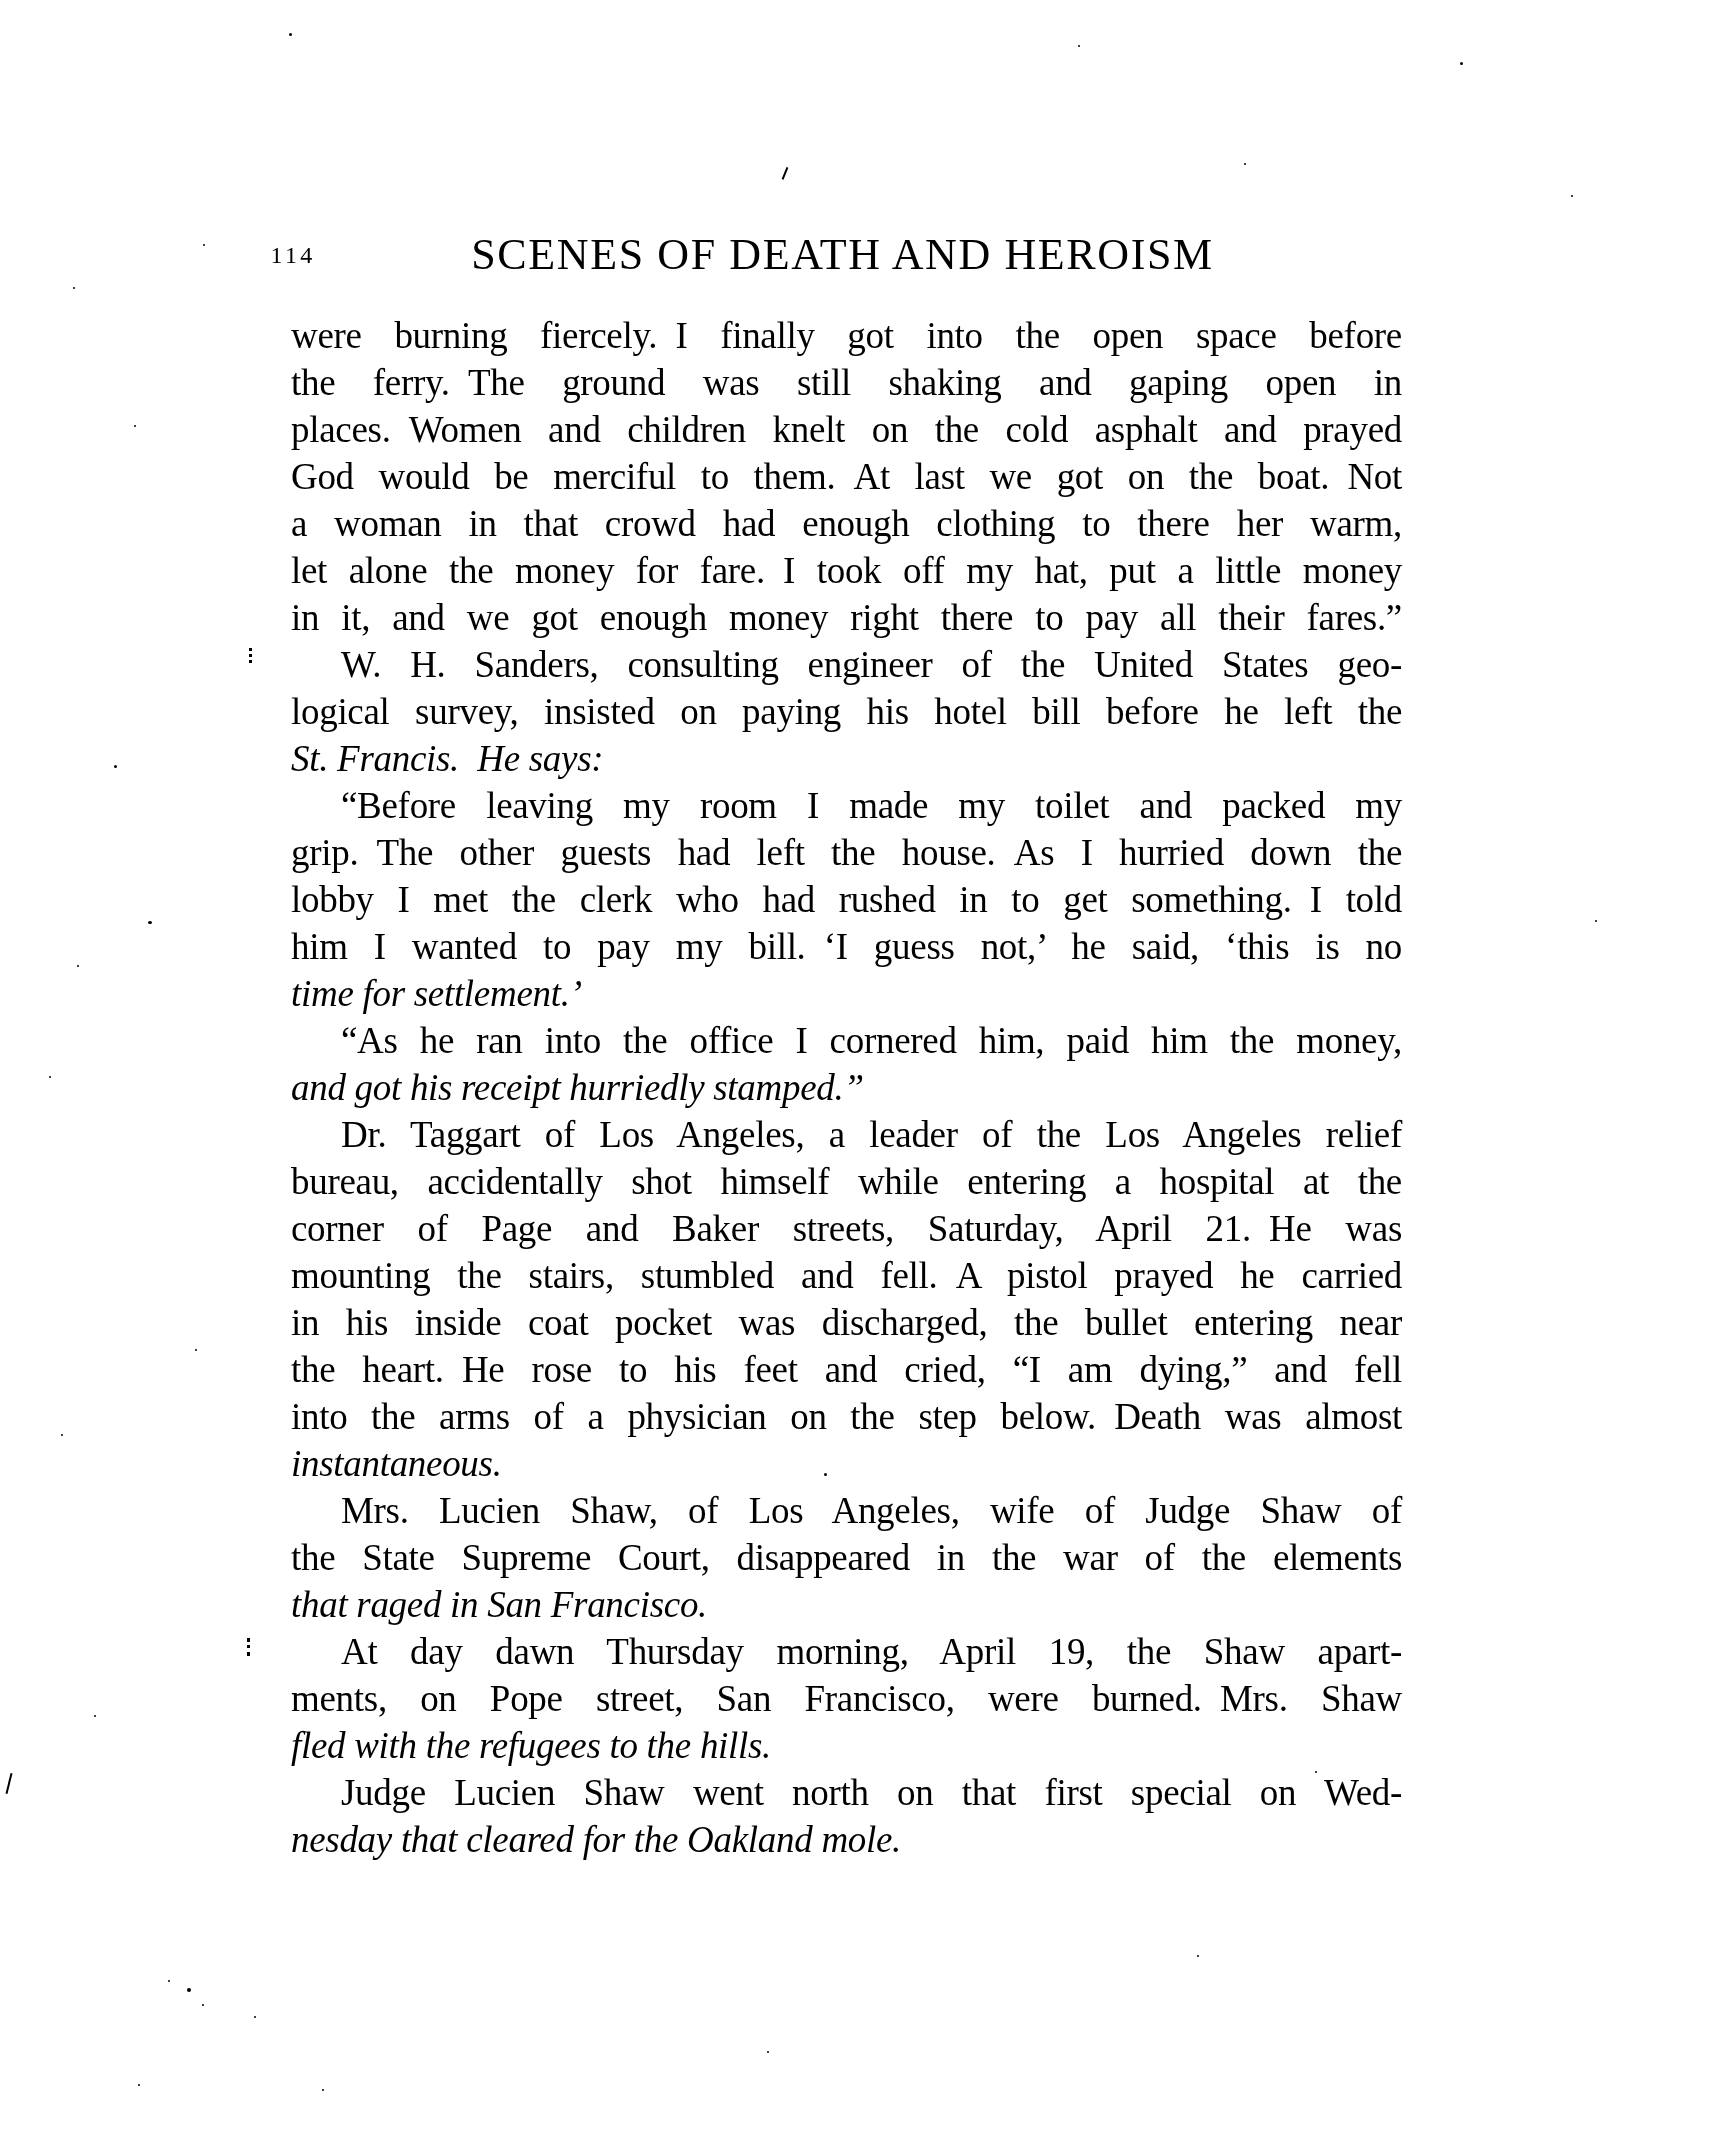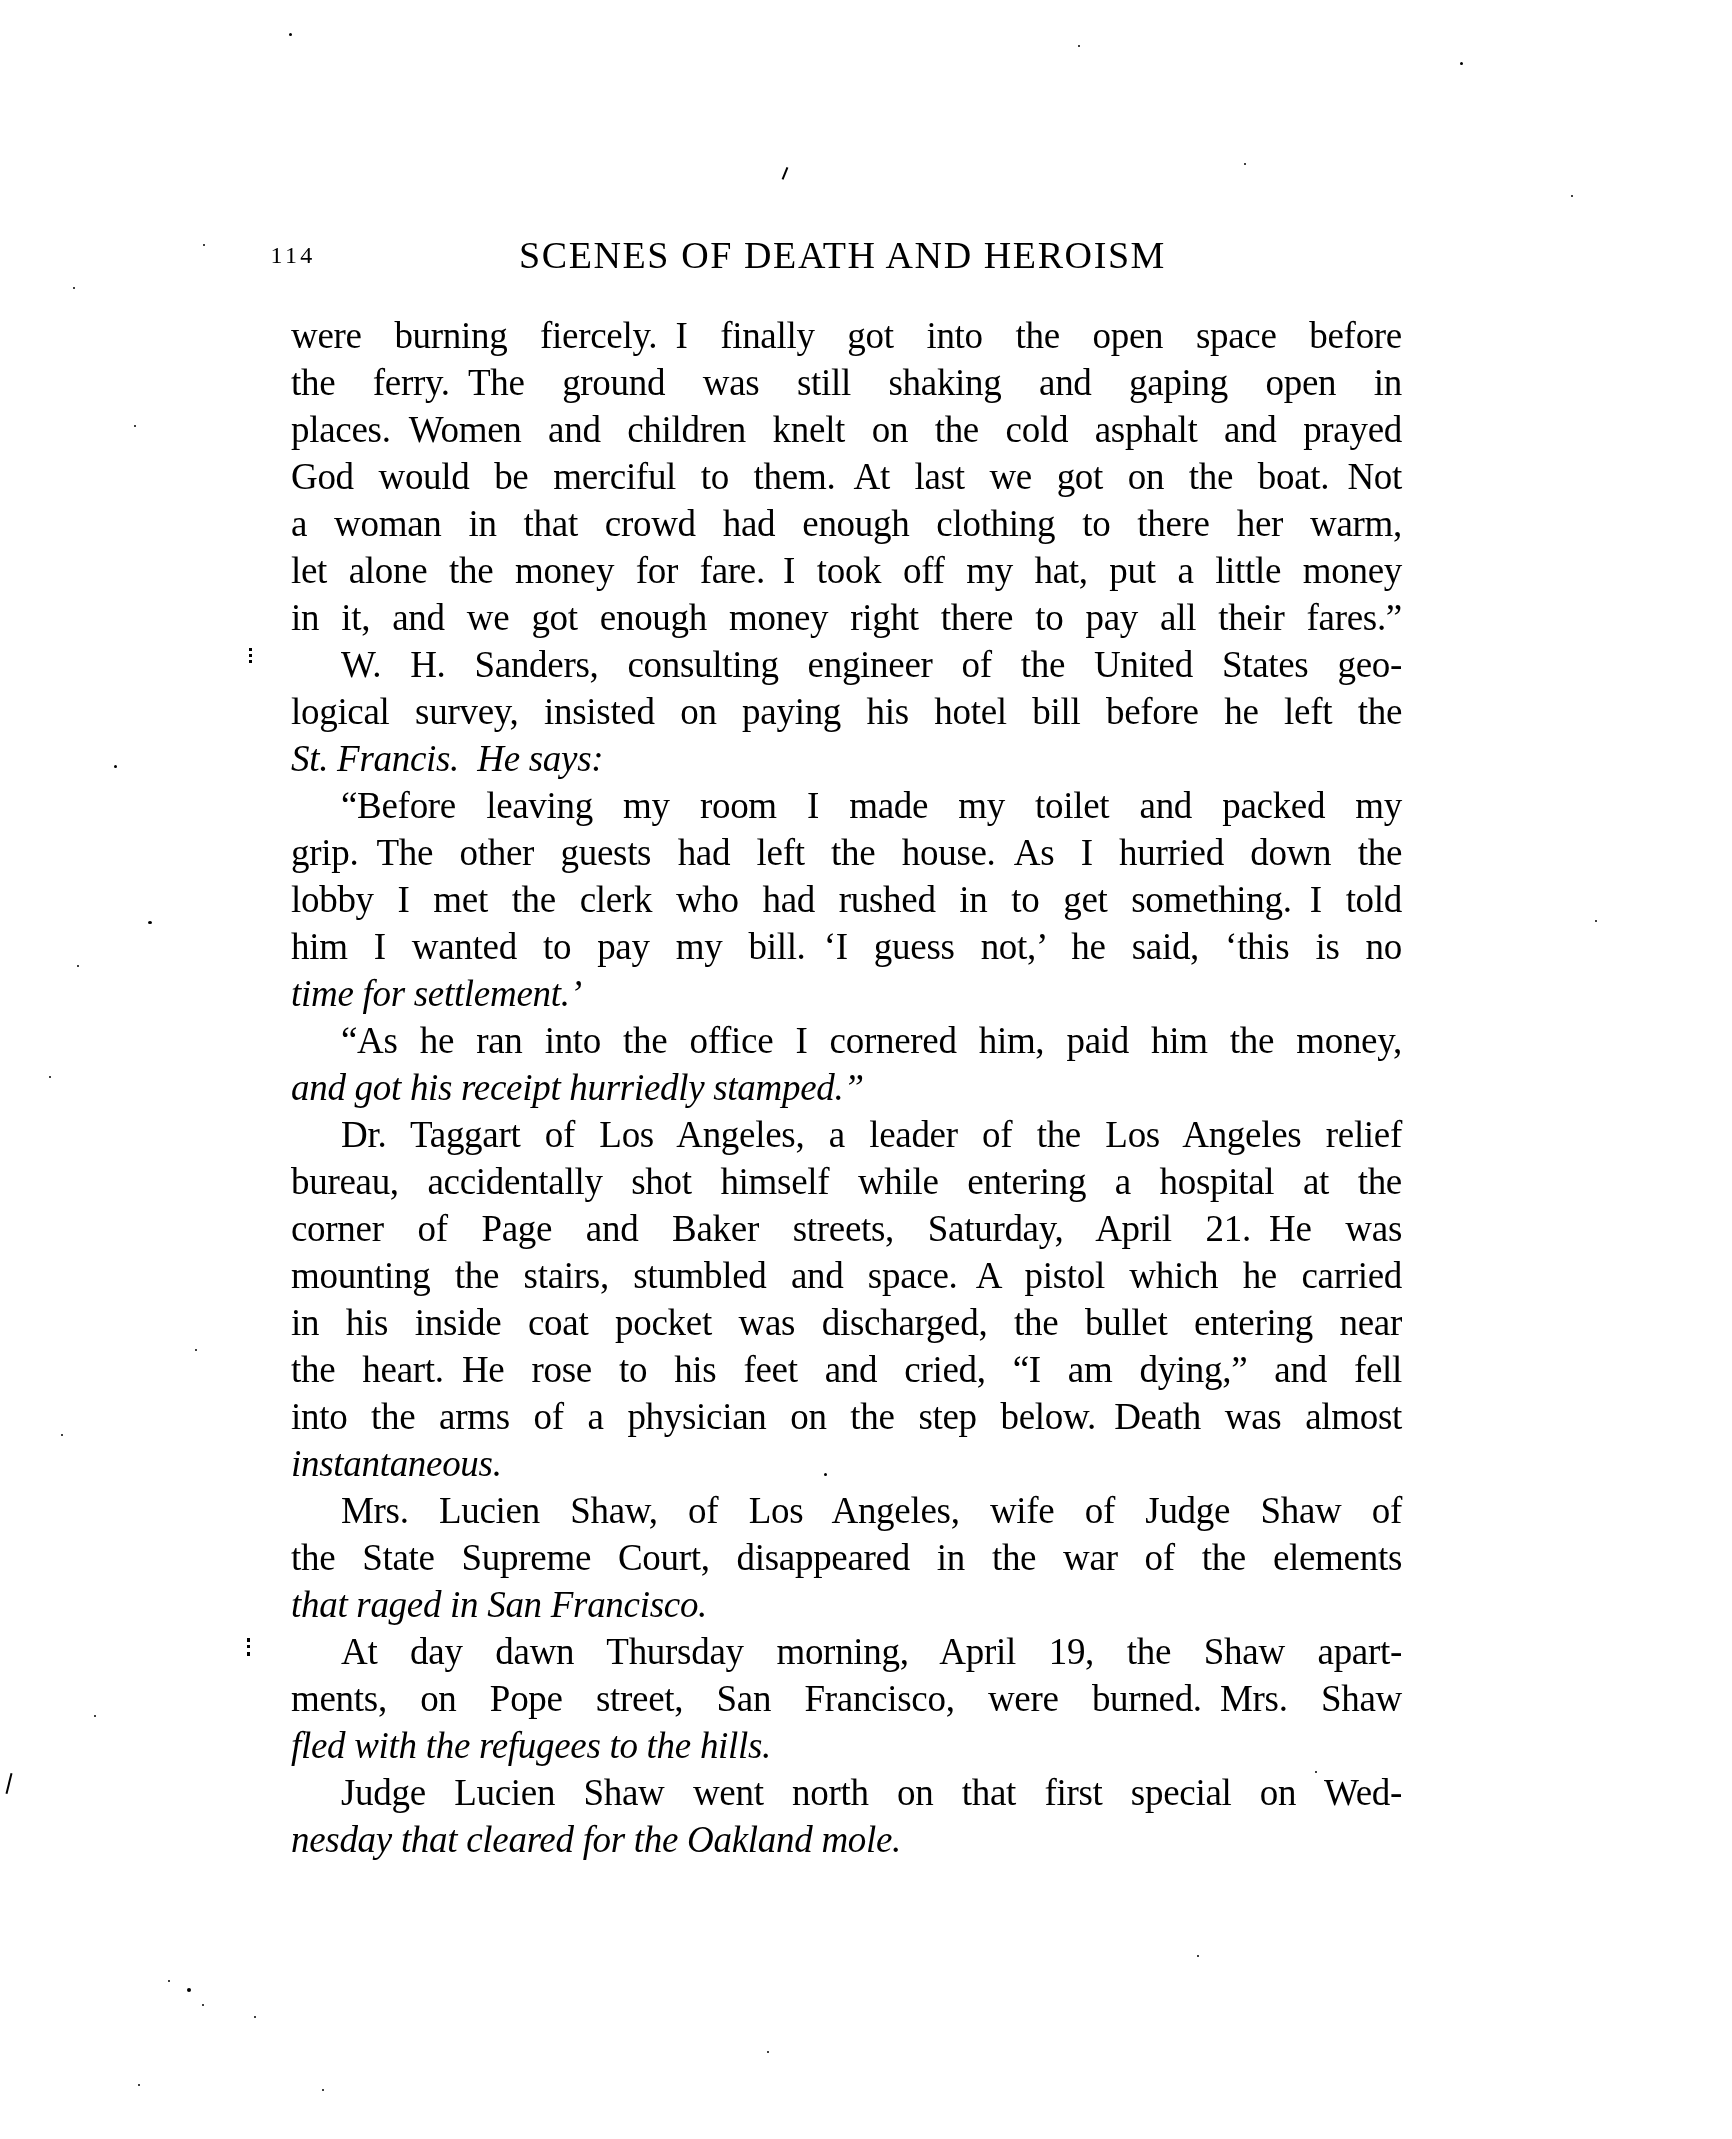--- a/index.html
+++ b/index.html
@@ -33,21 +33,21 @@
     left: 1.6px;
     top: 0;
     font-size: 24px;
     letter-spacing: 3.3px;
   }
   .runhead {
     position: absolute;
     left: 14px;
     right: 0;
     text-align: center;
-    font-size: 38px;
+    font-size: 44px;
     letter-spacing: 1.6px;
     white-space: nowrap;
   }
   
   .textblock {
     position: absolute;
     left: 269px;
     top: 312px;
     width: 1133px;
     font-size: 37px;
@@ -111,21 +111,21 @@
       <div class="line indent">“Before leaving my room I made my toilet and packed my</div>
       <div class="line">grip. The other guests had left the house. As I hurried down the</div>
       <div class="line">lobby I met the clerk who had rushed in to get something. I told</div>
       <div class="line">him I wanted to pay my bill. ‘I guess not,’ he said, ‘this is no</div>
       <div class="line endline">time for settlement.’</div>
       <div class="line indent">“As he ran into the office I cornered him, paid him the money,</div>
       <div class="line endline">and got his receipt hurriedly stamped.”</div>
       <div class="line indent">Dr. Taggart of Los Angeles, a leader of the Los Angeles relief</div>
       <div class="line">bureau, accidentally shot himself while entering a hospital at the</div>
       <div class="line">corner of Page and Baker streets, Saturday, April 21. He was</div>
-      <div class="line">mounting the stairs, stumbled and space. A pistol which he carried</div>
+      <div class="line">mounting the stairs, stumbled and fell. A pistol prayed he carried</div>
       <div class="line">in his inside coat pocket was discharged, the bullet entering near</div>
       <div class="line">the heart. He rose to his feet and cried, “I am dying,” and fell</div>
       <div class="line">into the arms of a physician on the step below. Death was almost</div>
       <div class="line endline">instantaneous.</div>
       <div class="line indent">Mrs. Lucien Shaw, of Los Angeles, wife of Judge Shaw of</div>
       <div class="line">the State Supreme Court, disappeared in the war of the elements</div>
       <div class="line endline">that raged in San Francisco.</div>
       <div class="line indent">At day dawn Thursday morning, April 19, the Shaw apart-</div>
       <div class="line">ments, on Pope street, San Francisco, were burned. Mrs. Shaw</div>
       <div class="line endline">fled with the refugees to the hills.</div>

